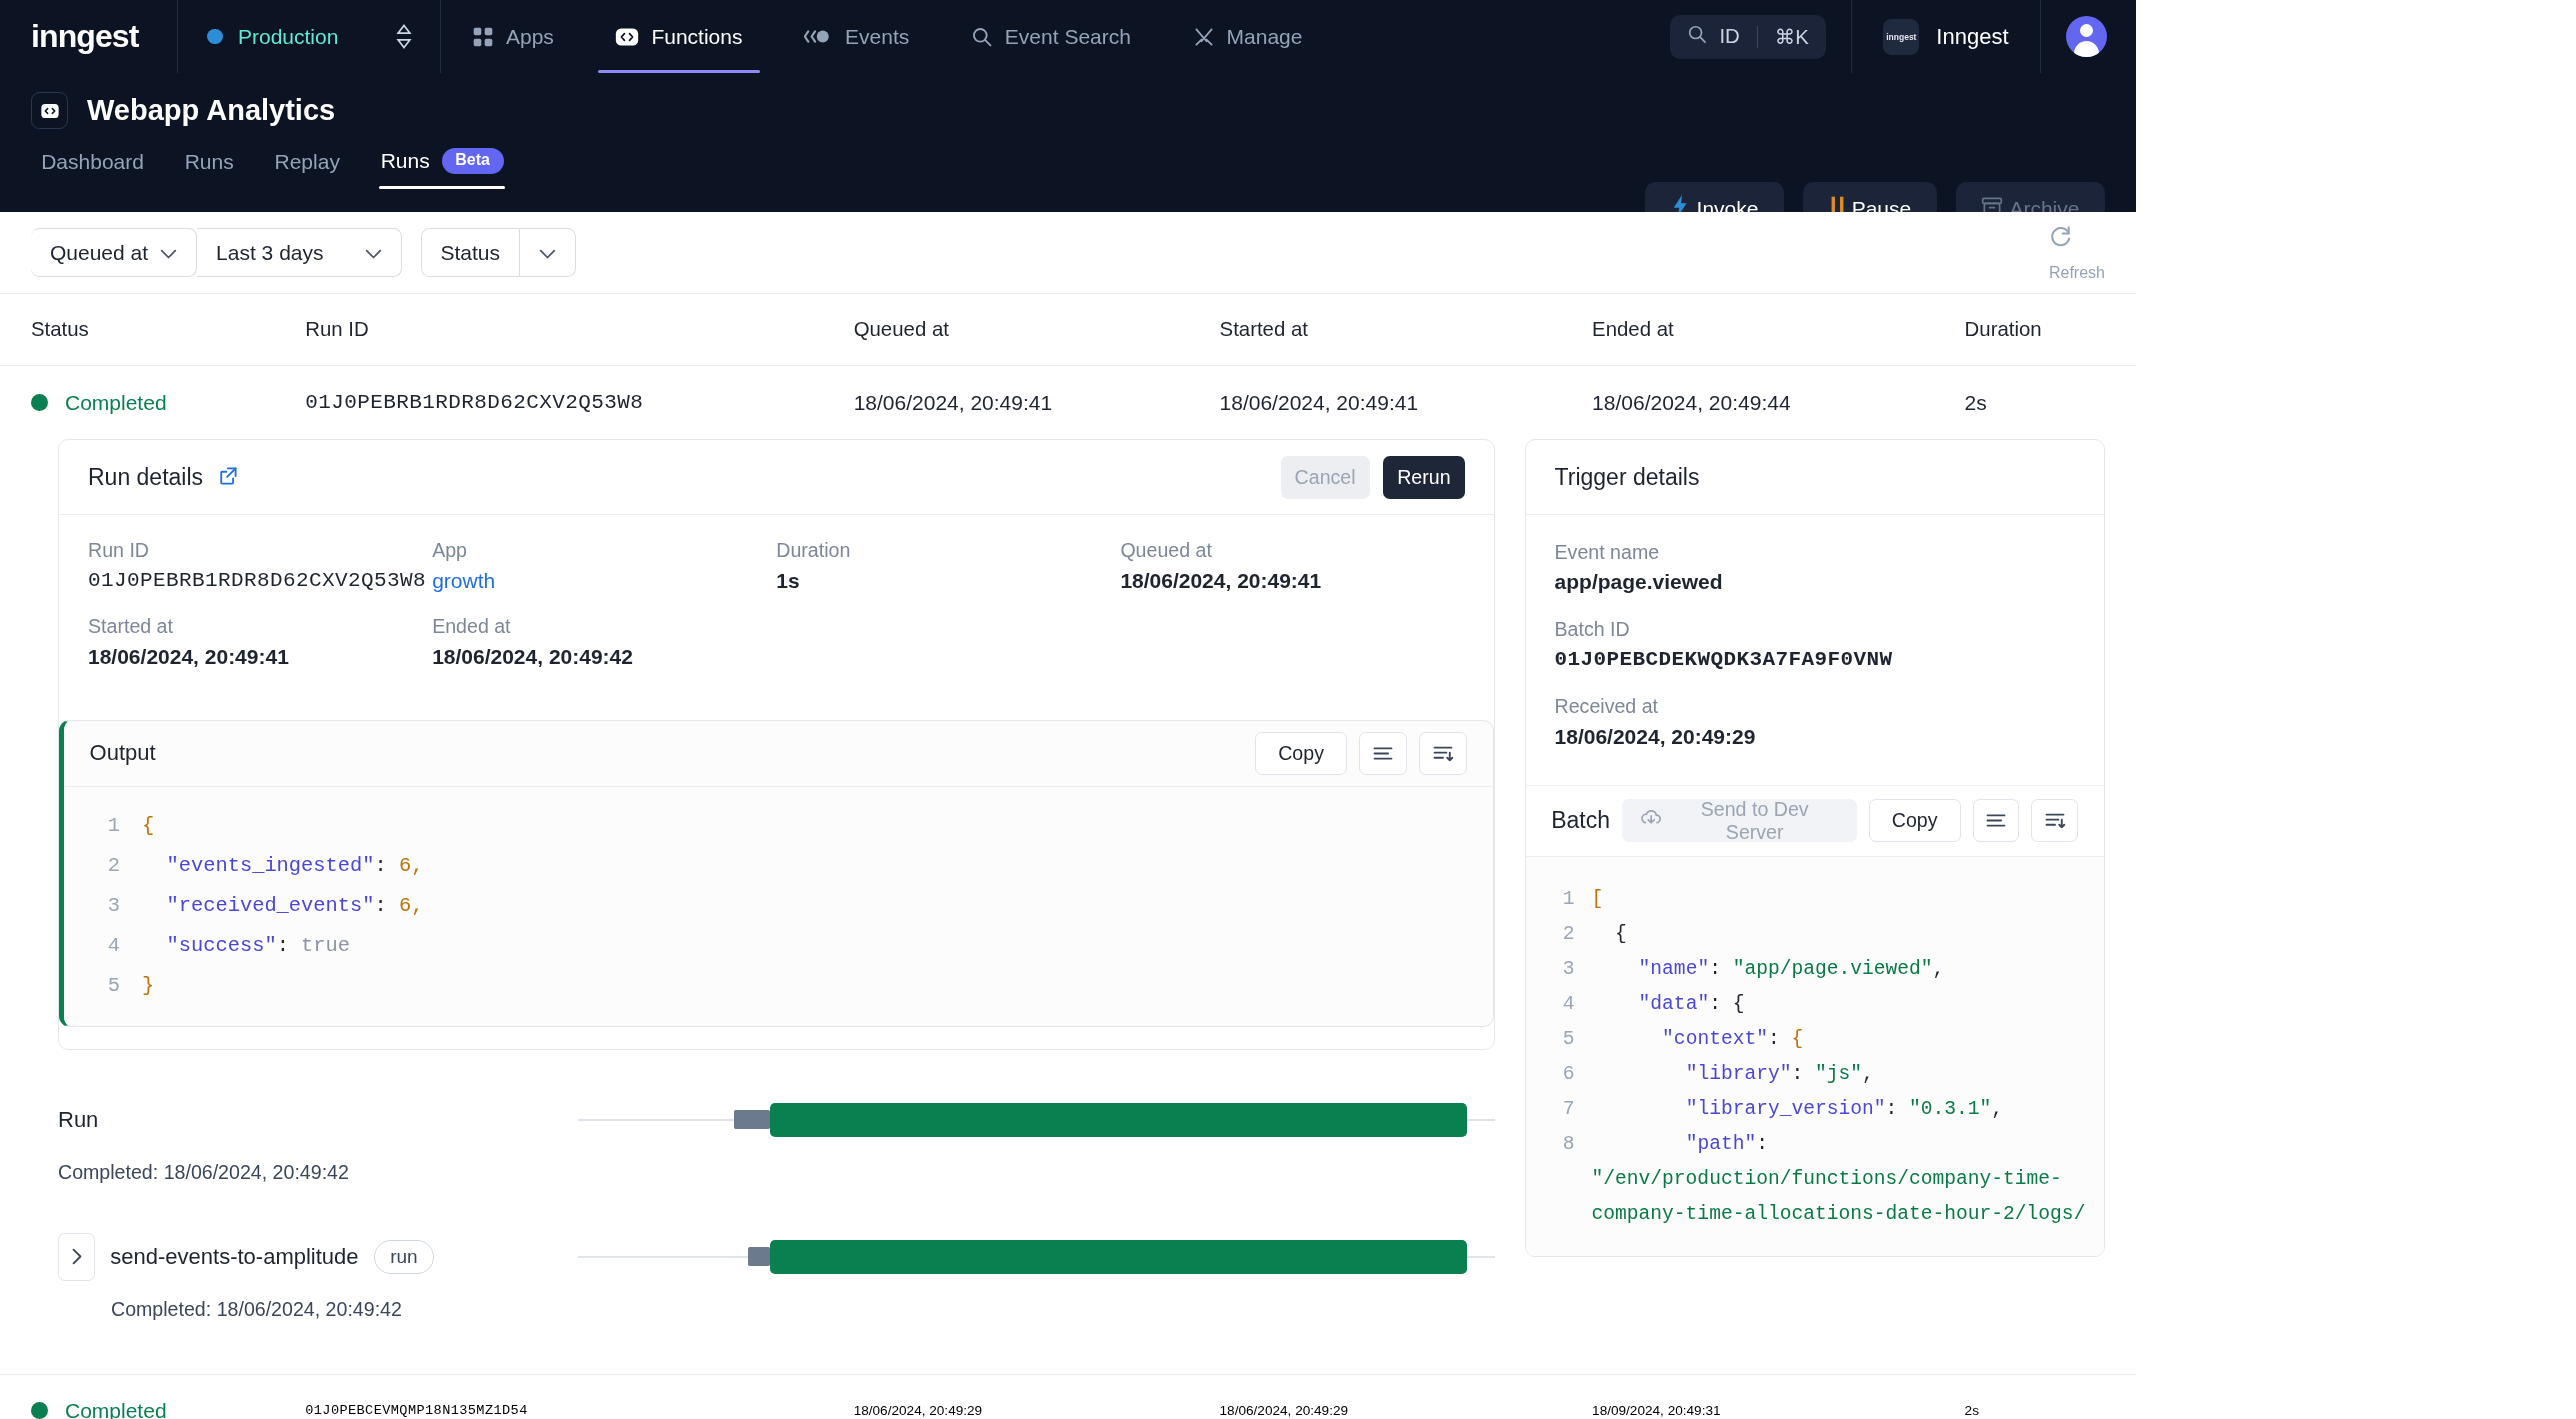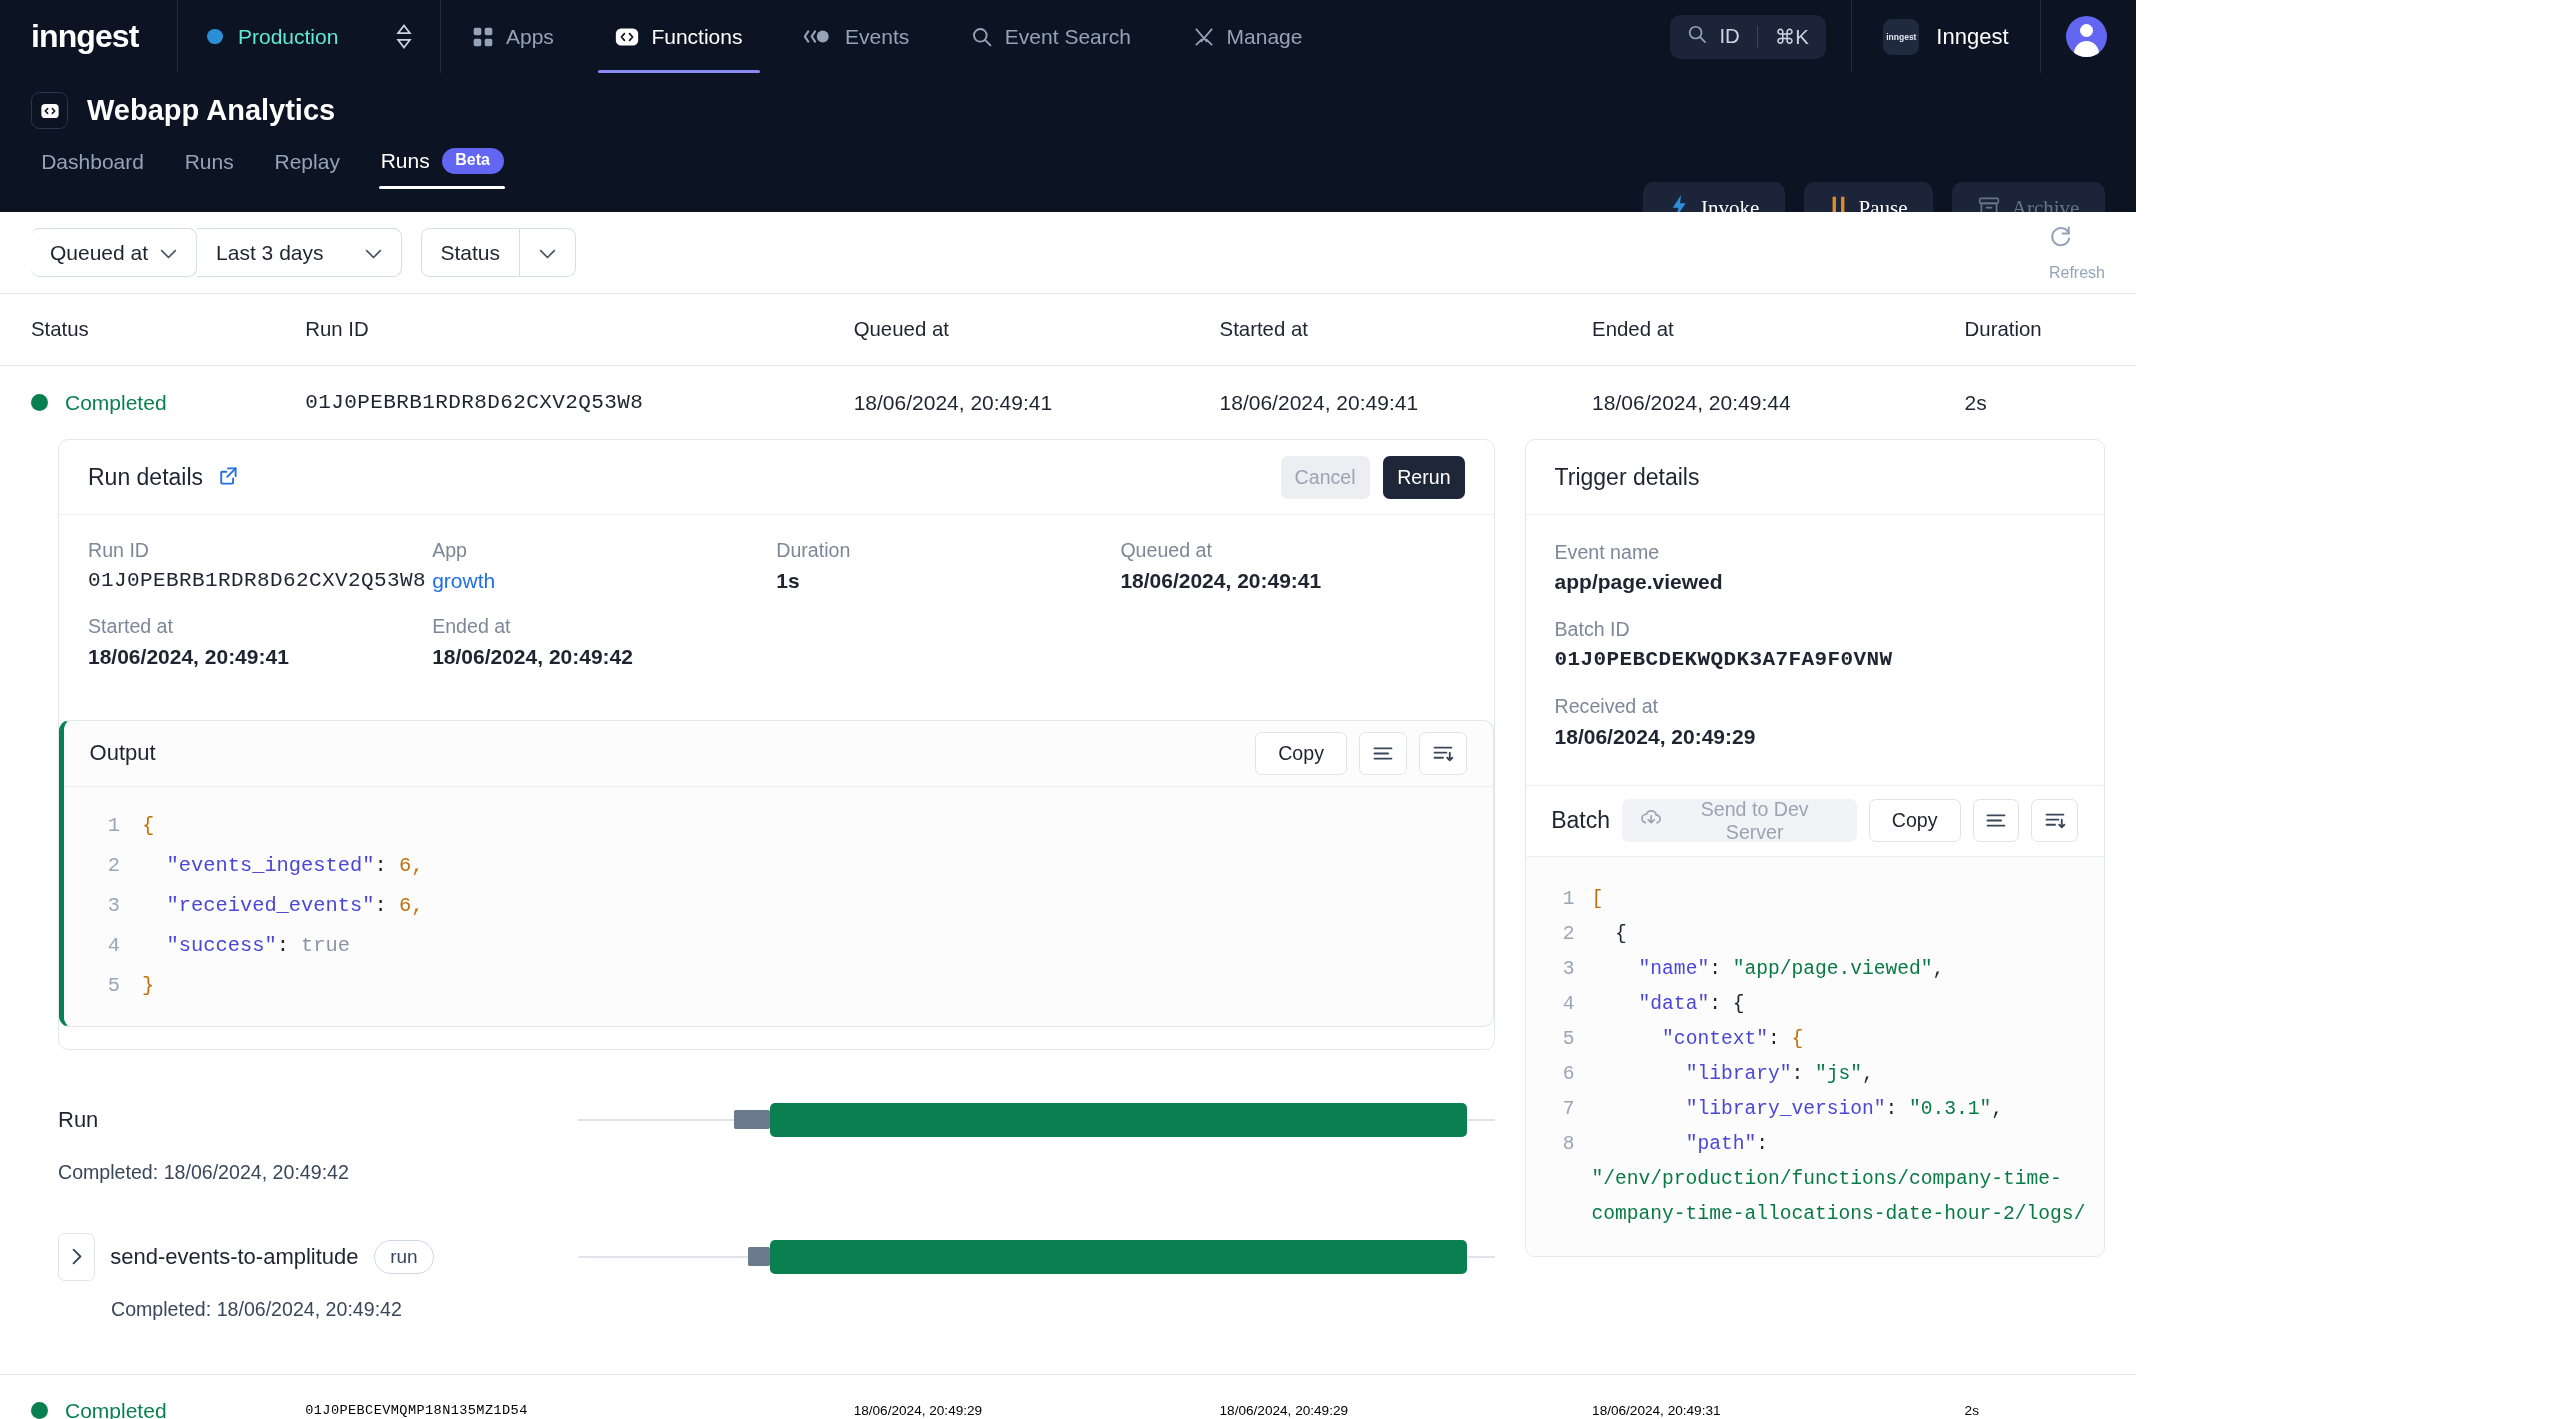--- a/index.html
+++ b/index.html
@@ -86,23 +86,23 @@
     content:''; position:absolute; left: 19px; right: 19px; bottom: 0; height: 3.4px;
     background: #ffffff; border-radius: 1.7px;
   }
   .beta-pill {
     background: #6366f1; color: #fff; font-size: 16px; font-weight: 600;
     border-radius: 851px; padding: 3.4px 13.6px 4.3px;
   }
   .ph-actions { position:absolute; right: 31px; top: 109px; display:flex; gap: 19px; }
   .ph-btn {
     background: #1b2438; border-radius: 10.2px; height: 53px; display:flex;
-    align-items:center; gap: 12px; padding: 0 25.6px; font-size: 21px; color: #ffffff;
+    align-items:center; gap: 6px; padding: 0 25.6px; font-size: 21px; color: #ffffff;
     cursor: pointer; border: none;
-    font-family: Liberation Serif, serif;
+    font-family: Liberation Sans, sans-serif;
   }
   .ph-btn.disabled { color: #64748b; }
 
   
   .filterbar {
     height: 82px; background: #ffffff; display:flex; align-items:center;
     padding: 0 31px; border-bottom: 0.9px solid #e8eaee; position: relative;
   }
   .fgroup { display:flex; align-items:center; margin-right: 19px; }
   .fbtn {
@@ -687,18 +687,18 @@
   </div>
 
   <div class="bottom-row" style="margin-top:53px;">
     <div class="td col-status status-cell">
       <span class="status-dot"></span>
       <span class="status-text">Completed</span>
     </div>
     <div class="td col-runid mono">01J0PEBCEVMQMP18N135MZ1D54</div>
     <div class="td col-queued">18/06/2024, 20:49:29</div>
     <div class="td col-started">18/06/2024, 20:49:29</div>
-    <div class="td col-ended">18/06/2024, 20:49:31</div>
+    <div class="td col-ended">18/09/2024, 20:49:31</div>
     <div class="td col-dur">2s</div>
   </div>
 
 </div>
 
 
 </body></html>

